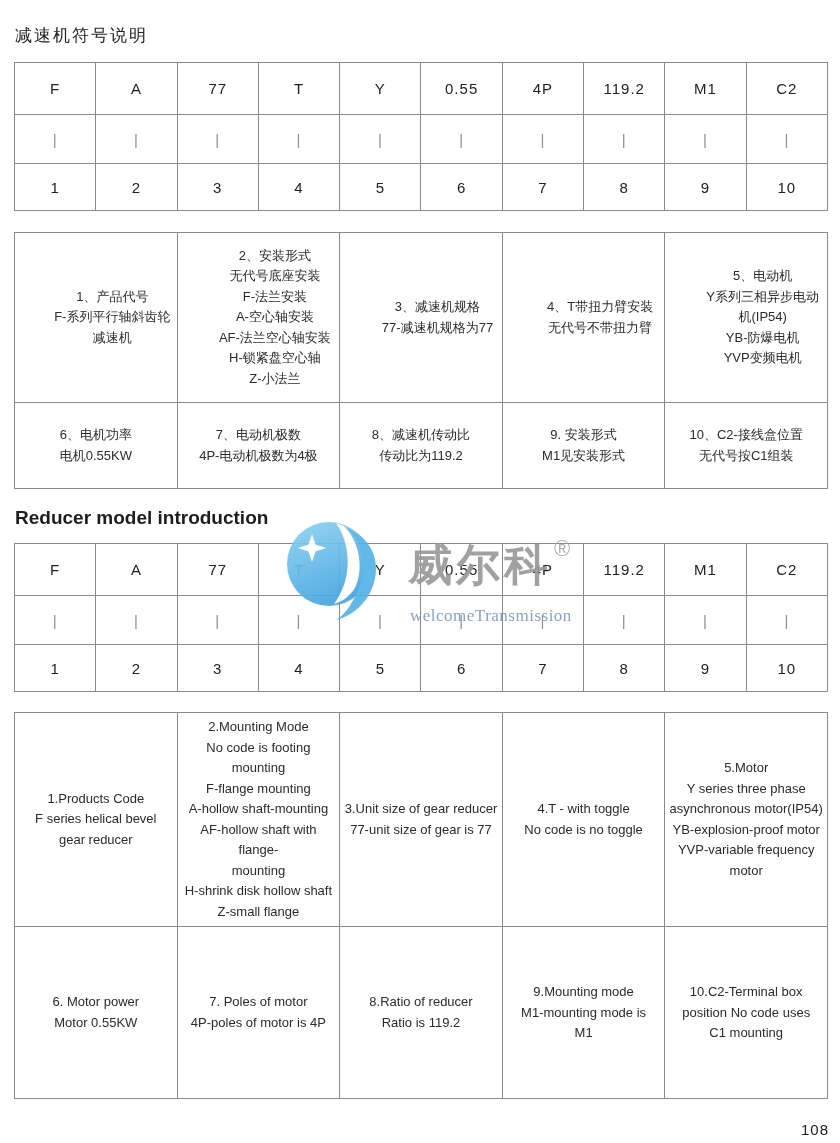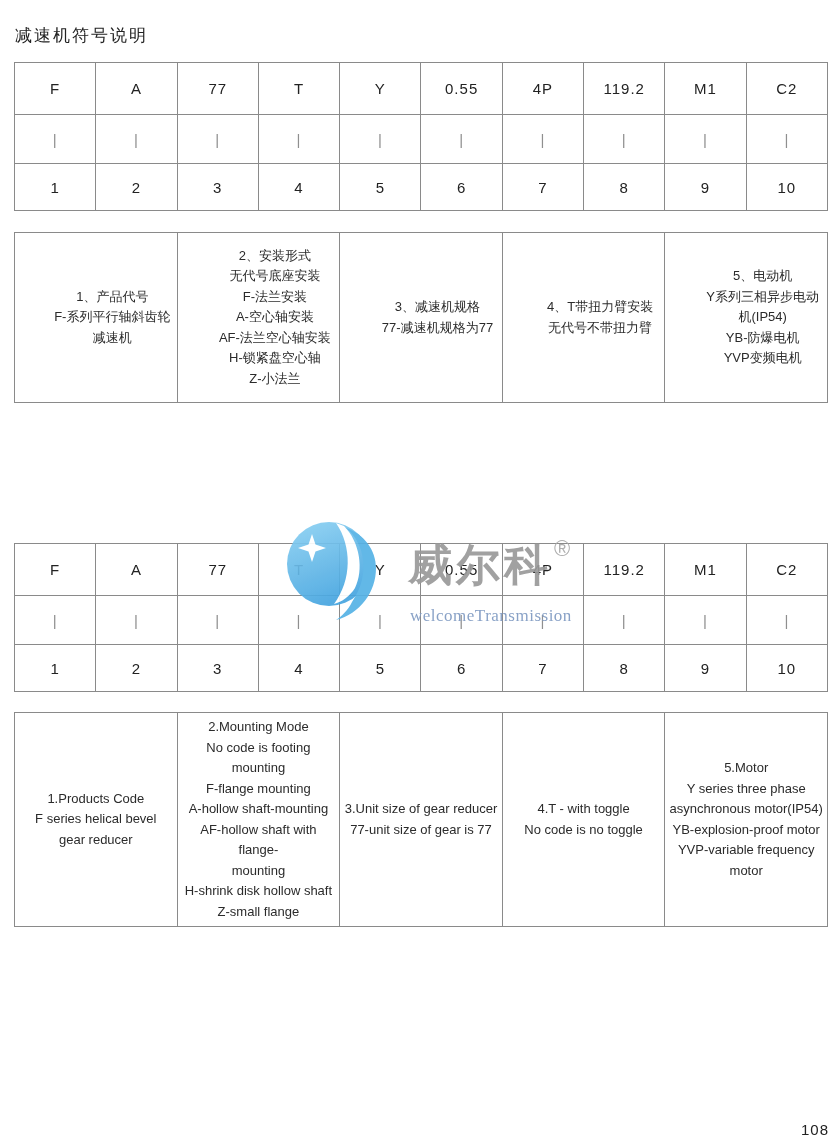--- a/index.html
+++ b/index.html
@@ -190,23 +190,36 @@
       <td>3、减速机规格
 77-减速机规格为77</td>
       <td>4、T带扭力臂安装
 无代号不带扭力臂</td>
       <td>5、电动机
 Y系列三相异步电动
 机(IP54)
 YB-防爆电机
 YVP变频电机</td>
     </tr>
+    <tr class="r2">
+      <td>6、电机功率
+电机0.55KW</td>
+      <td>7、电动机极数
+4P-电动机极数为4极</td>
+      <td>8、减速机传动比
+传动比为119.2</td>
+      <td>9. 安装形式
+M1见安装形式</td>
+      <td>10、C2-接线盒位置
+无代号按C1组装</td>
+    </tr>
   </tbody>
     </table>
 
+  <div class="title-en">Reducer model introduction</div>
 
   <table id="code-table-bottom" class="code-table">
     <tbody>
         <tr class="row-codes">
       <td>F</td>
       <td>A</td>
       <td>77</td>
       <td>T</td>
       <td>Y</td>
       <td>0.55</td>
@@ -281,18 +294,32 @@
 77-unit size of gear is 77</td>
       <td>4.T - with toggle
 No code is no toggle</td>
       <td>5.Motor
 Y series three phase
 asynchronous motor(IP54)
 YB-explosion-proof motor
 YVP-variable frequency
 motor</td>
     </tr>
+    <tr class="r2">
+      <td>6. Motor power
+Motor 0.55KW</td>
+      <td>7. Poles of motor
+4P-poles of motor is 4P</td>
+      <td>8.Ratio of reducer
+Ratio is 119.2</td>
+      <td>9.Mounting mode
+M1-mounting mode is
+M1</td>
+      <td>10.C2-Terminal box
+position No code uses
+C1 mounting</td>
+    </tr>
   </tbody>
     </table>
 
   <div class="page-number">108</div>
 
 </div>
 
 </body></html>

